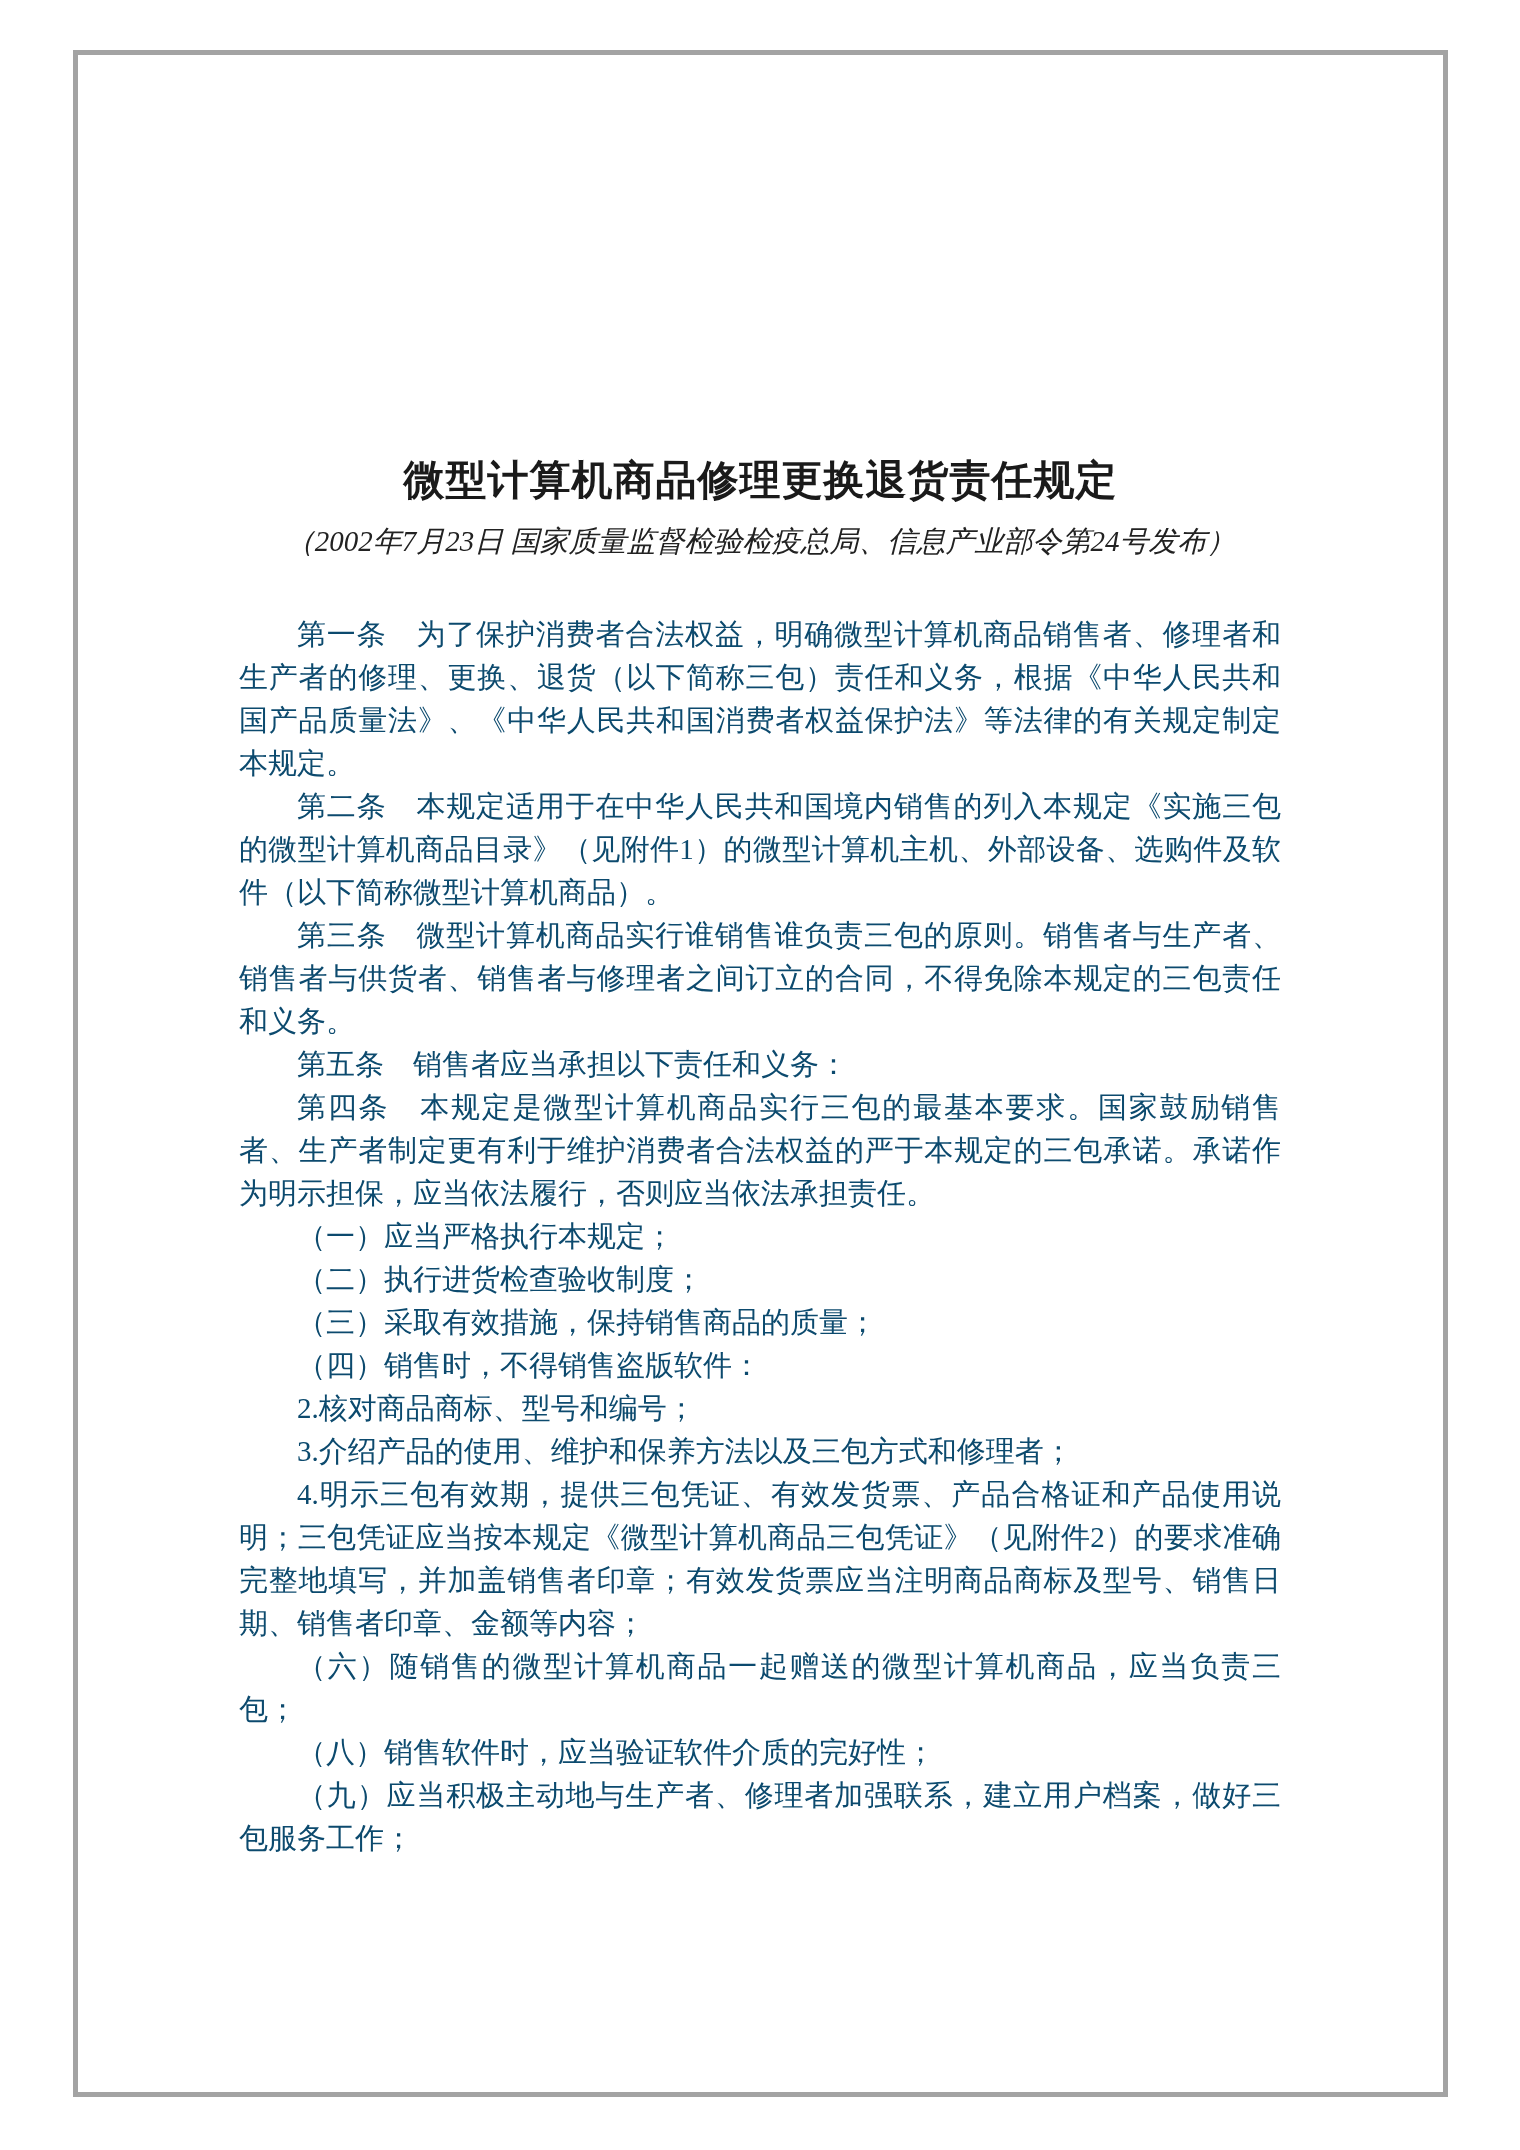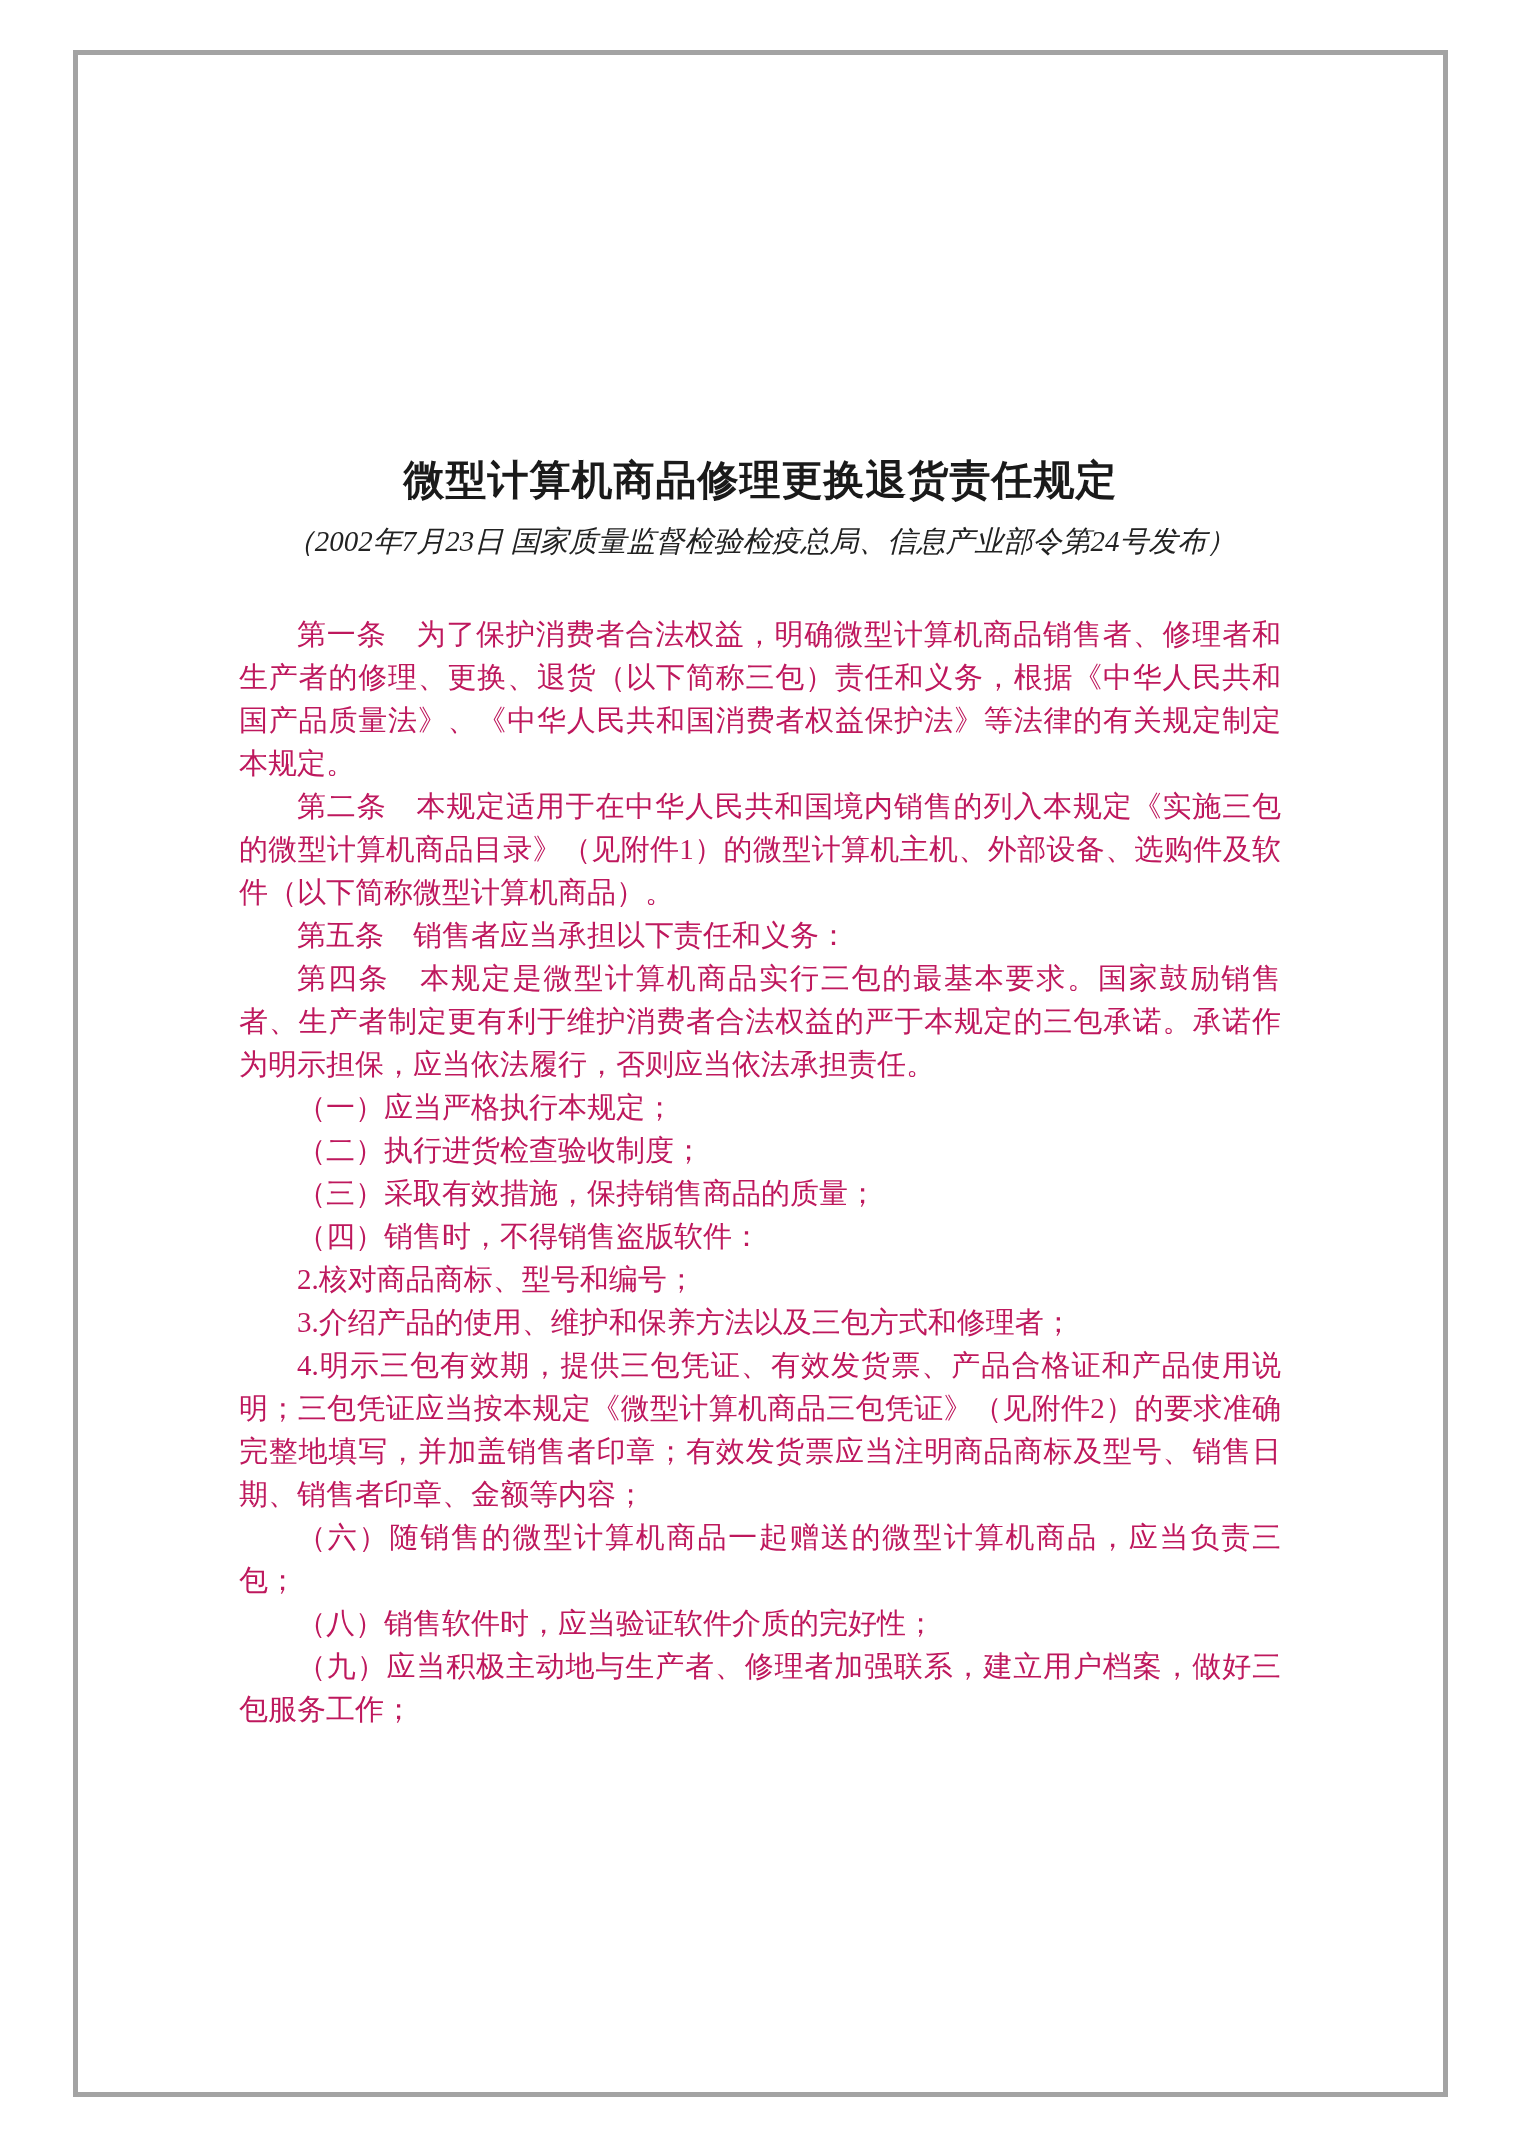--- a/index.html
+++ b/index.html
@@ -41,38 +41,39 @@
     text-align: center;
     font-size: 29px;
     line-height: 36px;
     color: #222222;
     font-style: italic;
   }
   .doc-body {
     margin: 54px 162px 0 161px;
     font-size: 29px;
     line-height: 43px;
-    color: #be185d;
+    color: #0c4a6e;
     text-align: justify;
   }
   .para {
     margin: 0;
     padding: 0;
     text-indent: 2em;
   }
 </style>
 </head>
 <body>
 
 <div class="page">
   <h1 class="doc-title">微型计算机商品修理更换退货责任规定</h1>
   <div class="doc-subtitle">（2002年7月23日 国家质量监督检验检疫总局、信息产业部令第24号发布）</div>
   <div class="doc-body">
       <p class="para">第一条　为了保护消费者合法权益，明确微型计算机商品销售者、修理者和生产者的修理、更换、退货（以下简称三包）责任和义务，根据《中华人民共和国产品质量法》、《中华人民共和国消费者权益保护法》等法律的有关规定制定本规定。</p>
       <p class="para">第二条　本规定适用于在中华人民共和国境内销售的列入本规定《实施三包的微型计算机商品目录》（见附件1）的微型计算机主机、外部设备、选购件及软件（以下简称微型计算机商品）。</p>
+      <p class="para">第三条　微型计算机商品实行谁销售谁负责三包的原则。销售者与生产者、销售者与供货者、销售者与修理者之间订立的合同，不得免除本规定的三包责任和义务。</p>
       <p class="para">第五条　销售者应当承担以下责任和义务：</p>
       <p class="para">第四条　本规定是微型计算机商品实行三包的最基本要求。国家鼓励销售者、生产者制定更有利于维护消费者合法权益的严于本规定的三包承诺。承诺作为明示担保，应当依法履行，否则应当依法承担责任。</p>
       <p class="para">（一）应当严格执行本规定；</p>
       <p class="para">（二）执行进货检查验收制度；</p>
       <p class="para">（三）采取有效措施，保持销售商品的质量；</p>
       <p class="para">（四）销售时，不得销售盗版软件：</p>
       <p class="para">2.核对商品商标、型号和编号；</p>
       <p class="para">3.介绍产品的使用、维护和保养方法以及三包方式和修理者；</p>
       <p class="para">4.明示三包有效期，提供三包凭证、有效发货票、产品合格证和产品使用说明；三包凭证应当按本规定《微型计算机商品三包凭证》（见附件2）的要求准确完整地填写，并加盖销售者印章；有效发货票应当注明商品商标及型号、销售日期、销售者印章、金额等内容；</p>
       <p class="para">（六）随销售的微型计算机商品一起赠送的微型计算机商品，应当负责三包；</p>

